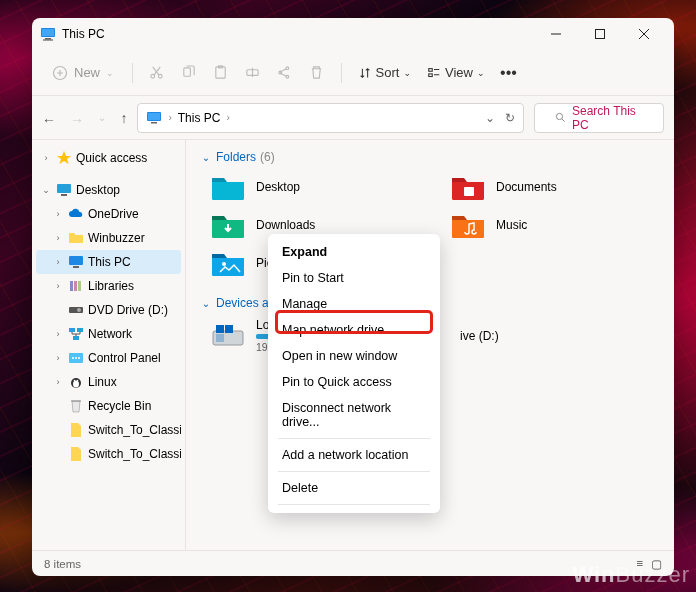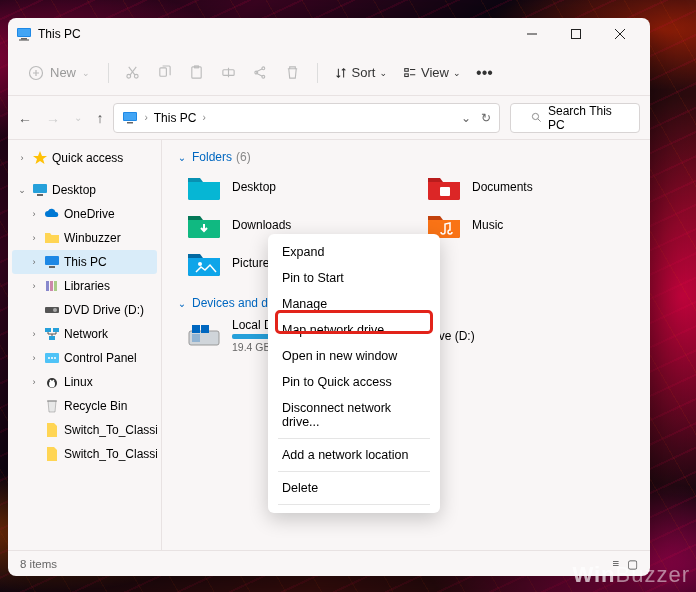--- a/index.html
+++ b/index.html
@@ -24,21 +24,21 @@
 }
 .bg-effect::before, .bg-effect::after {
   content:''; position:absolute; inset:0;
   background: repeating-linear-gradient(-25deg, transparent 0 20px, rgba(255,0,80,0.1) 20px 22px);
 }
 .bg-effect::after {
   background: repeating-linear-gradient(60deg, transparent 0 30px, rgba(255,80,0,0.08) 30px 31px);
 }
 .window {
   position: absolute;
-  left: 8px;
+  left: 32px;
   top: 18px;
   width: 642px;
   height: 558px;
   background: #f9f6f6;
   border-radius: 8px;
   box-shadow: 0 10px 40px rgba(0,0,0,0.5);
   display: flex;
   flex-direction: column;
   overflow: hidden;
 }
@@ -87,21 +87,21 @@
   display:flex;
   align-items:center;
   padding:0 8px;
   gap:6px;
   font-size:12px;
 }
 .bc-sep { color:#888; font-size:10px; }
 .bc-right { margin-left:auto; display:flex; gap:10px; color:#666; font-size:12px; }
 .search {
   width:130px; height:30px; border:1px solid #d8d4d4; border-radius:4px; background:#fff;
-  display:flex; align-items:center; padding:0 20px; gap:6px; font-size:12px; color:#000000;
+  display:flex; align-items:center; padding:0 20px; gap:6px; font-size:12px; color:#be185d;
 }
 .body { flex:1; display:flex; overflow:hidden; }
 .sidebar {
   width:154px; border-right:1px solid #e8e2e2; padding:6px 4px; overflow:hidden;
   font-size:12px;
 }
 .side-item {
   display:flex; align-items:center; gap:4px; padding:4px 4px; border-radius:3px;
   white-space:nowrap; overflow:hidden;
 }
@@ -132,21 +132,21 @@
   top:234px;
   width:172px;
   background:#fff;
   border-radius:6px;
   box-shadow:0 6px 20px rgba(0,0,0,0.2);
   padding:5px 0;
   font-size:12.5px;
   z-index:50;
 }
 .ctx-item { padding:6px 14px; }
-.ctx-item.bold { font-weight:400; }
+.ctx-item.bold { font-weight:700; }
 .ctx-divider { height:1px; background:#e5e5e5; margin:3px 10px; }
 .highlight-box {
   position:absolute;
   border:3px solid #e2231a;
   border-radius:5px;
   pointer-events:none;
   z-index:60;
 }
 .statusbar {
   height:26px; border-top:1px solid #e8e2e2; display:flex; align-items:center;

